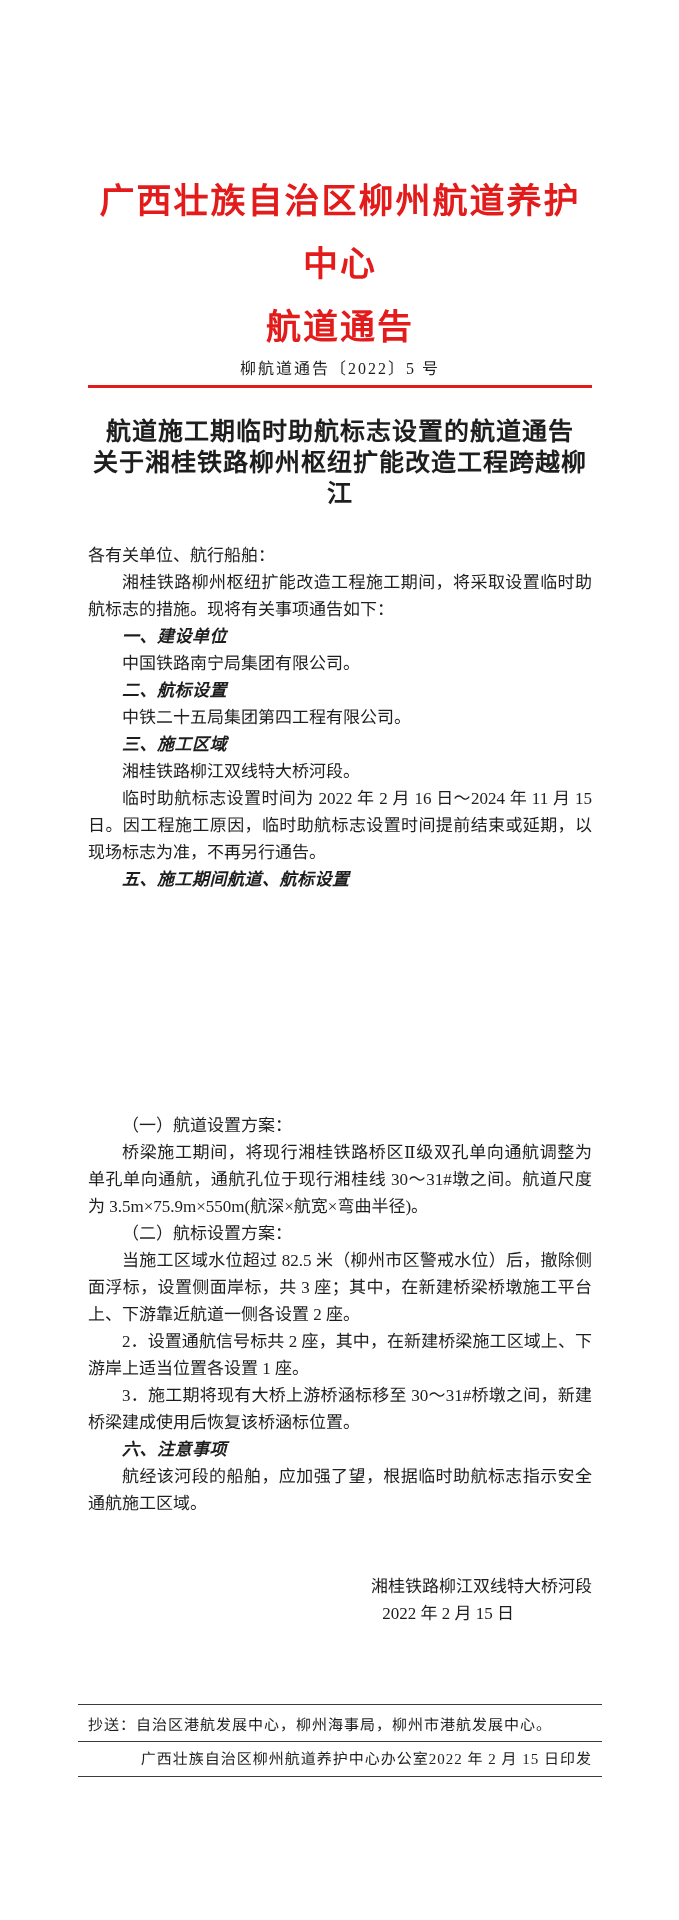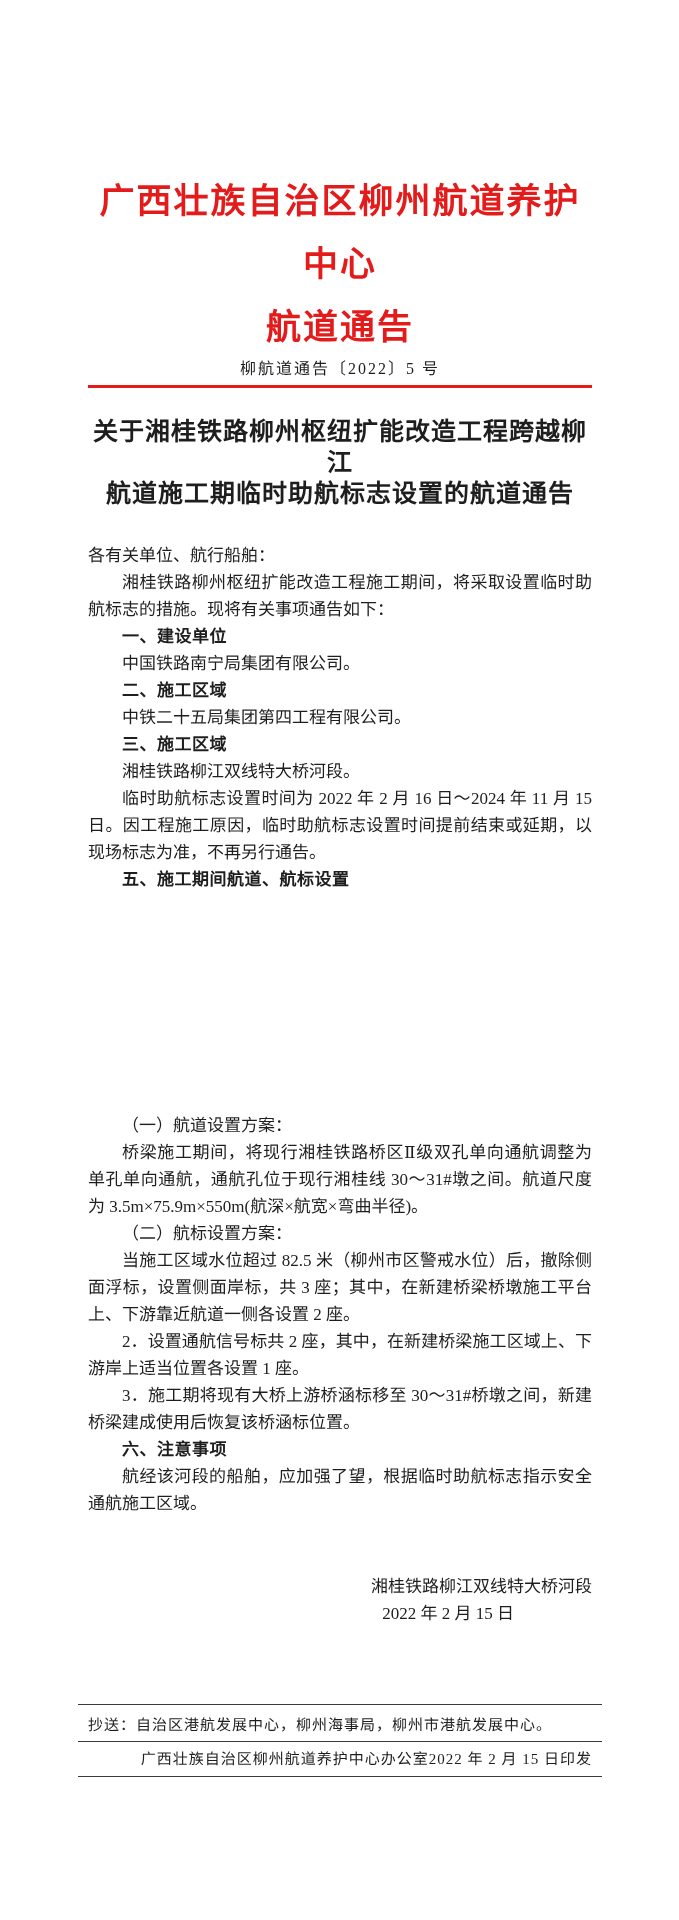--- a/index.html
+++ b/index.html
@@ -52,20 +52,21 @@
     text-align:justify;
   }
   .body-1{margin-top:33px;}
   .body-2{margin-top:219px;}
   .body-block p{margin:0;text-indent:2em;}
   .body-block p.no-indent{text-indent:0;}
   .hd{
     font-weight:bold;
     font-family:"Liberation Sans","DejaVu Sans",sans-serif;
     letter-spacing:0.5px;
+    font-style:italic;
   }
 
   
   .sign{margin-top:56px;font-size:17px;line-height:27px;}
   .sign-org{text-align:right;}
   .sign-date{text-align:right;padding-right:78px;}
 
   
   .footer{
     margin:77px -10px 0 -10px;
@@ -96,30 +97,30 @@
     <div class="org-title">
       <div>广西壮族自治区柳州航道养护中心</div>
       <div>航道通告</div>
     </div>
 
     <div class="doc-no">柳航道通告〔2022〕5 号</div>
 
     <div class="red-rule"></div>
 
     <div class="doc-title">
+      <div>航道施工期临时助航标志设置的航道通告</div>
       <div>关于湘桂铁路柳州枢纽扩能改造工程跨越柳江</div>
-      <div>航道施工期临时助航标志设置的航道通告</div>
     </div>
 
     <div class="body-block body-1">
       <p class="no-indent">各有关单位、航行船舶：</p>
       <p>湘桂铁路柳州枢纽扩能改造工程施工期间，将采取设置临时助航标志的措施。现将有关事项通告如下：</p>
       <p class="hd">一、建设单位</p>
       <p>中国铁路南宁局集团有限公司。</p>
-      <p class="hd">二、施工区域</p>
+      <p class="hd">二、航标设置</p>
       <p>中铁二十五局集团第四工程有限公司。</p>
       <p class="hd">三、施工区域</p>
       <p>湘桂铁路柳江双线特大桥河段。</p>
       <p>临时助航标志设置时间为 2022 年 2 月 16 日～2024 年 11 月 15 日。因工程施工原因，临时助航标志设置时间提前结束或延期，以现场标志为准，不再另行通告。</p>
       <p class="hd">五、施工期间航道、航标设置</p>
     </div>
 
     <div class="body-block body-2">
       <p>（一）航道设置方案：</p>
       <p>桥梁施工期间，将现行湘桂铁路桥区Ⅱ级双孔单向通航调整为单孔单向通航，通航孔位于现行湘桂线 30～31#墩之间。航道尺度为 3.5m×75.9m×550m(航深×航宽×弯曲半径)。</p>

